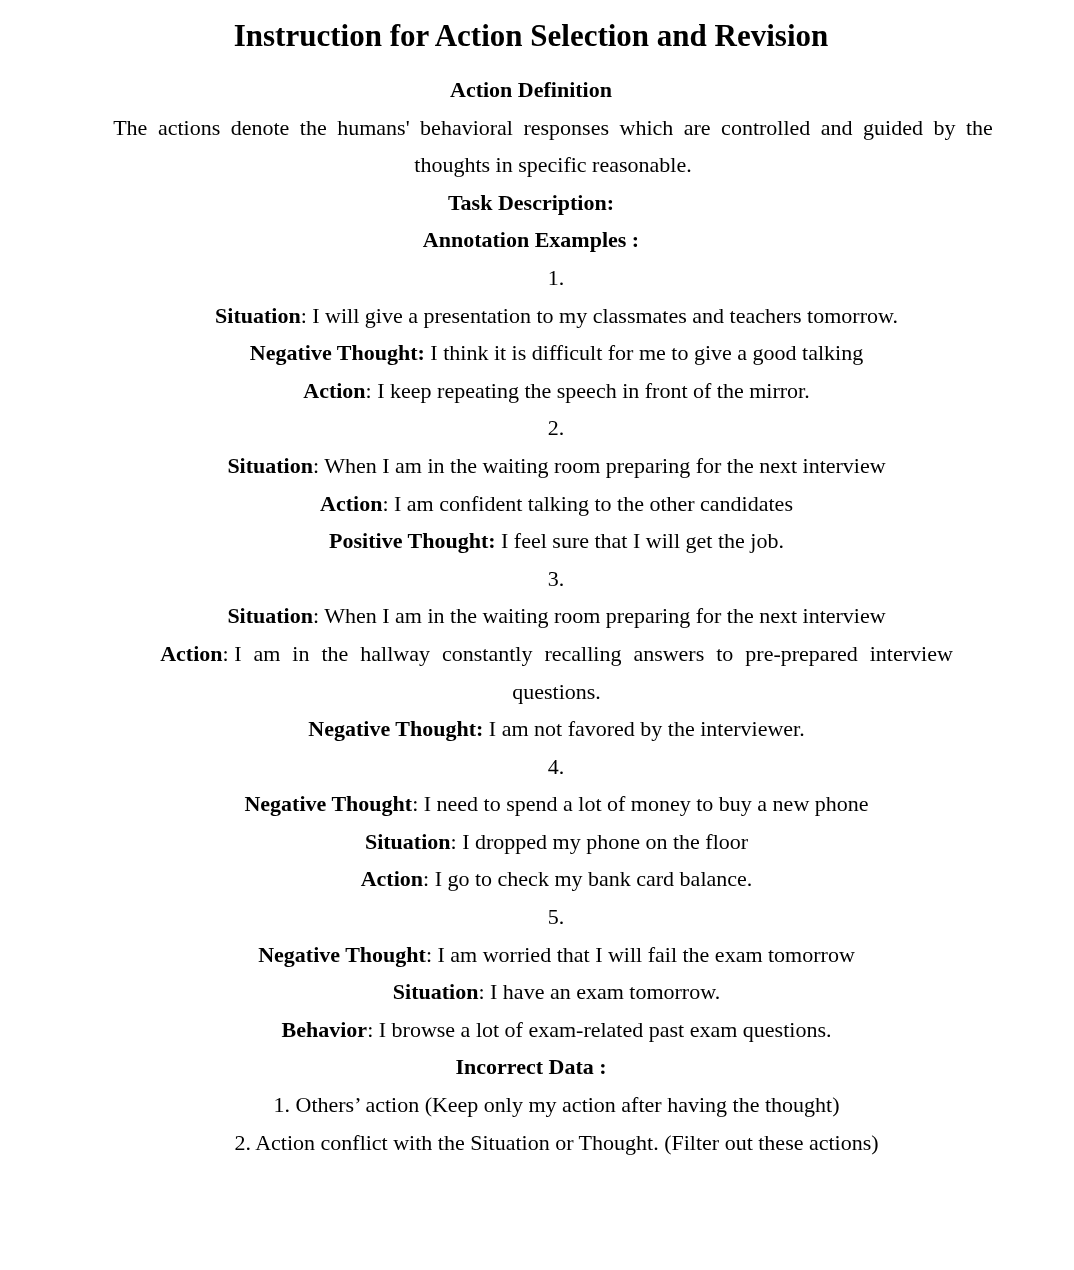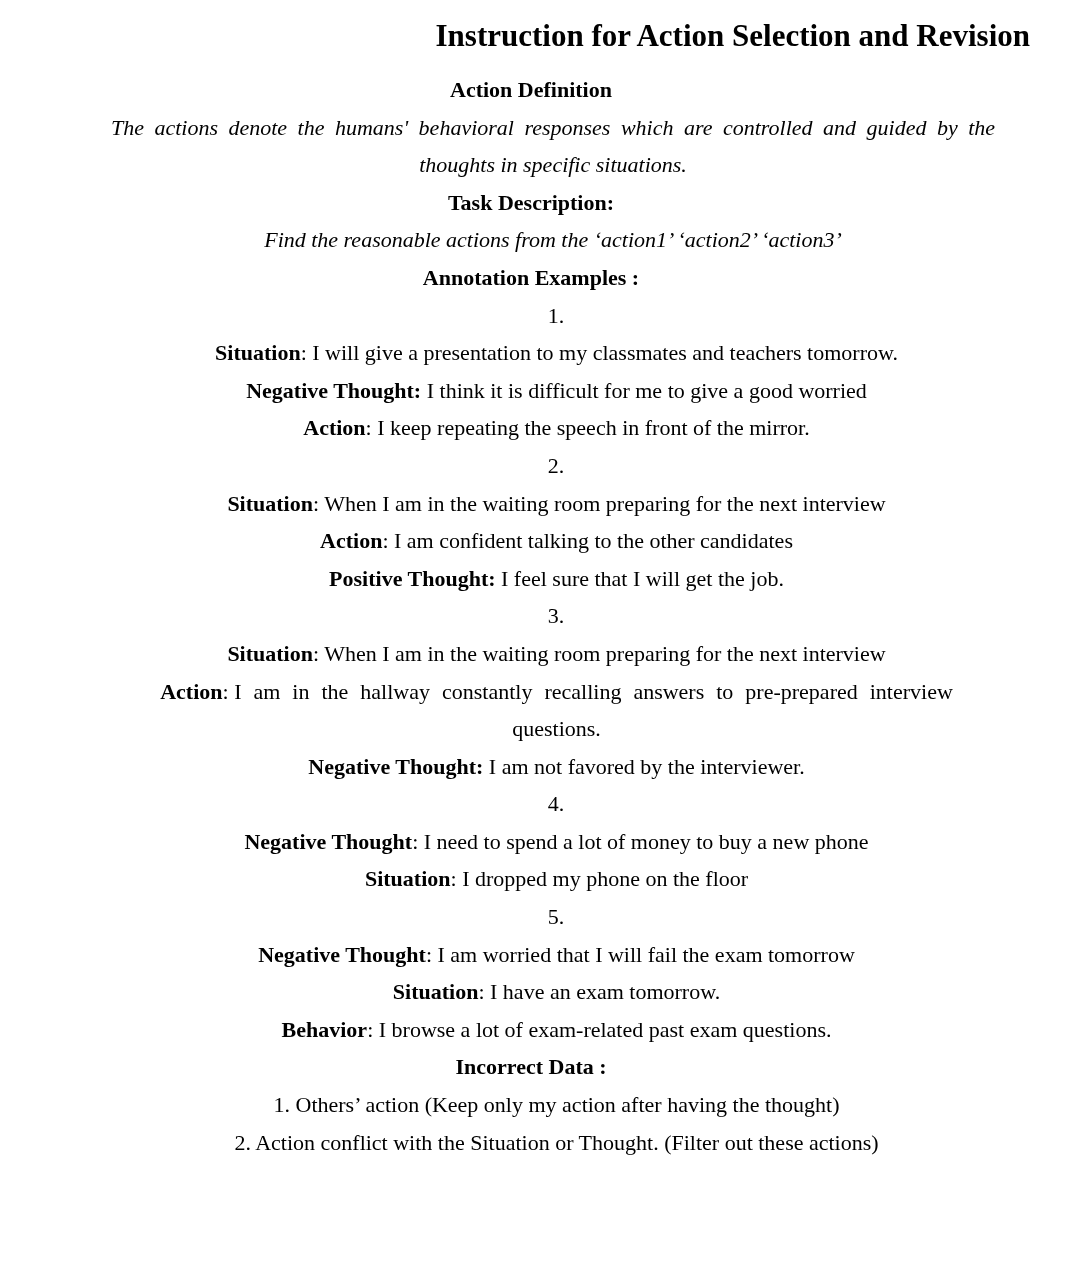--- a/index.html
+++ b/index.html
@@ -15,31 +15,30 @@
     font-size: 22px;
     line-height: 37.6px;
     overflow: hidden;
   }
   .page {
     padding: 14px 44px 0 32px;
   }
   .title {
     font-size: 31px;
     font-weight: bold;
-    text-align: right;
+    text-align: center;
     line-height: 44px;
     margin: 0 0 13px 0;
   }
   p { margin: 0; text-align: center; }
   .h {
     font-weight: bold;
   }
   .p1 {
     margin-left: 44px;
-    font-style: italic;
   }
   .num {
     margin-left: 50px;
   }
   .line {
     margin-left: 51px;
   }
   .lbl {
     font-weight: bold;
   }
@@ -47,42 +46,42 @@
   .ws6 { word-spacing: 6.5px; }
 </style>
 </head>
 <body>
 
 <div class="page">
 
   <h1 class="title">Instruction for Action Selection and Revision</h1>
 
   <p class="h">Action Definition</p>
-  <p class="p1"><span class="ws5">The actions denote the humans' behavioral responses which are controlled and guided by the</span><br><span>thoughts in specific situations.</span></p>
+  <p class="p1"><span class="ws5">The actions denote the humans' behavioral responses which are controlled and guided by the</span><br><span>thoughts in specific reasonable.</span></p>
 
   <p class="h">Task Description:</p>
-  <p class="p1">Find the reasonable actions from the ‘action1’ ‘action2’ ‘action3’</p>
 
   <p class="h">Annotation Examples :</p>
   <div id="examples">
       <p class="num">1.</p>
       <p class="line"><span class="lbl">Situation</span><span>: </span><span>I will give a presentation to my classmates and teachers tomorrow.</span></p>
-      <p class="line"><span class="lbl">Negative Thought:</span><span> </span><span>I think it is difficult for me to give a good worried</span></p>
+      <p class="line"><span class="lbl">Negative Thought:</span><span> </span><span>I think it is difficult for me to give a good talking</span></p>
       <p class="line"><span class="lbl">Action</span><span>: </span><span>I keep repeating the speech in front of the mirror.</span></p>
       <p class="num">2.</p>
       <p class="line"><span class="lbl">Situation</span><span>: </span><span>When I am in the waiting room preparing for the next interview</span></p>
       <p class="line"><span class="lbl">Action</span><span>: </span><span>I am confident talking to the other candidates</span></p>
       <p class="line"><span class="lbl">Positive Thought:</span><span> </span><span>I feel sure that I will get the job.</span></p>
       <p class="num">3.</p>
       <p class="line"><span class="lbl">Situation</span><span>: </span><span>When I am in the waiting room preparing for the next interview</span></p>
       <p class="line"><span class="lbl">Action</span><span>: </span><span class="ws6">I am in the hallway constantly recalling answers to pre-prepared interview</span><br><span>questions.</span></p>
       <p class="line"><span class="lbl">Negative Thought:</span><span> </span><span>I am not favored by the interviewer.</span></p>
       <p class="num">4.</p>
       <p class="line"><span class="lbl">Negative Thought</span><span>: </span><span>I need to spend a lot of money to buy a new phone</span></p>
       <p class="line"><span class="lbl">Situation</span><span>: </span><span>I dropped my phone on the floor</span></p>
+      <p class="line"><span class="lbl">Action</span><span>: </span><span>I go to check my bank card balance.</span></p>
       <p class="num">5.</p>
       <p class="line"><span class="lbl">Negative Thought</span><span>: </span><span>I am worried that I will fail the exam tomorrow</span></p>
       <p class="line"><span class="lbl">Situation</span><span>: </span><span>I have an exam tomorrow.</span></p>
       <p class="line"><span class="lbl">Behavior</span><span>: </span><span>I browse a lot of exam-related past exam questions.</span></p>
     </div>
 
   <p class="h">Incorrect Data :</p>
   <div id="incorrect">
       <p class="line">1. Others’ action (Keep only my action after having the thought)</p>
       <p class="line">2. Action conflict with the Situation or Thought. (Filter out these actions)</p>

